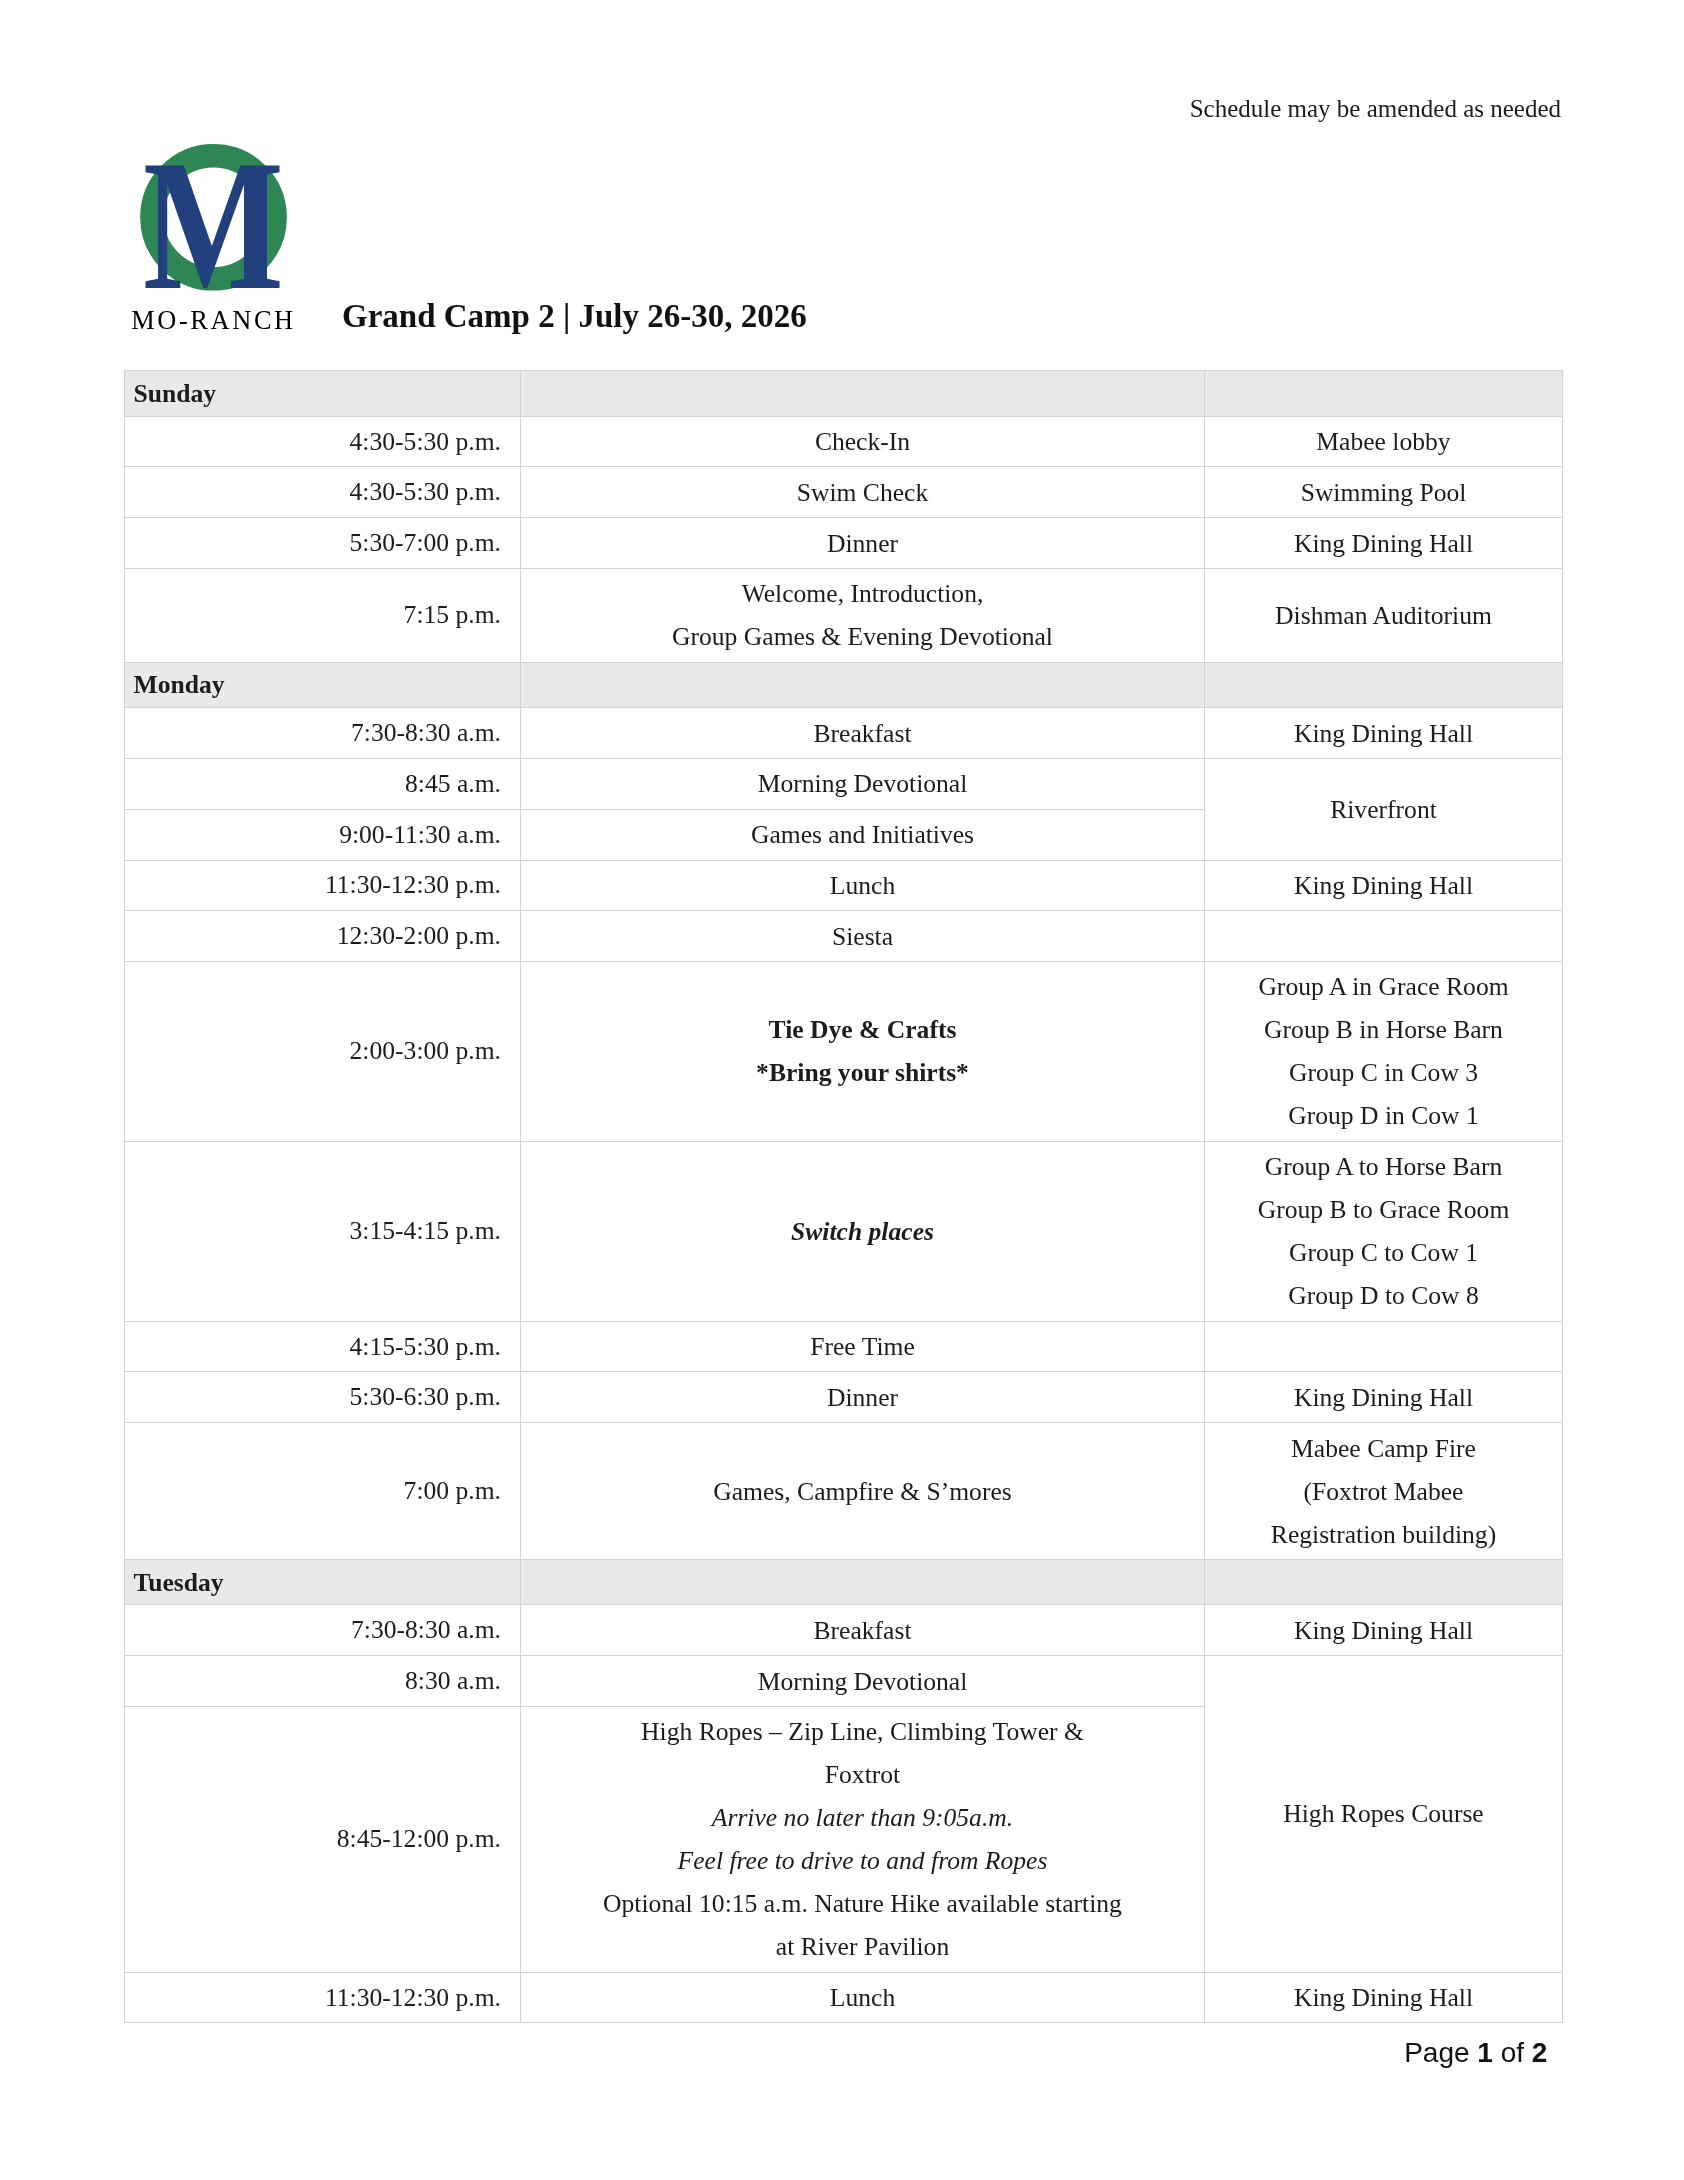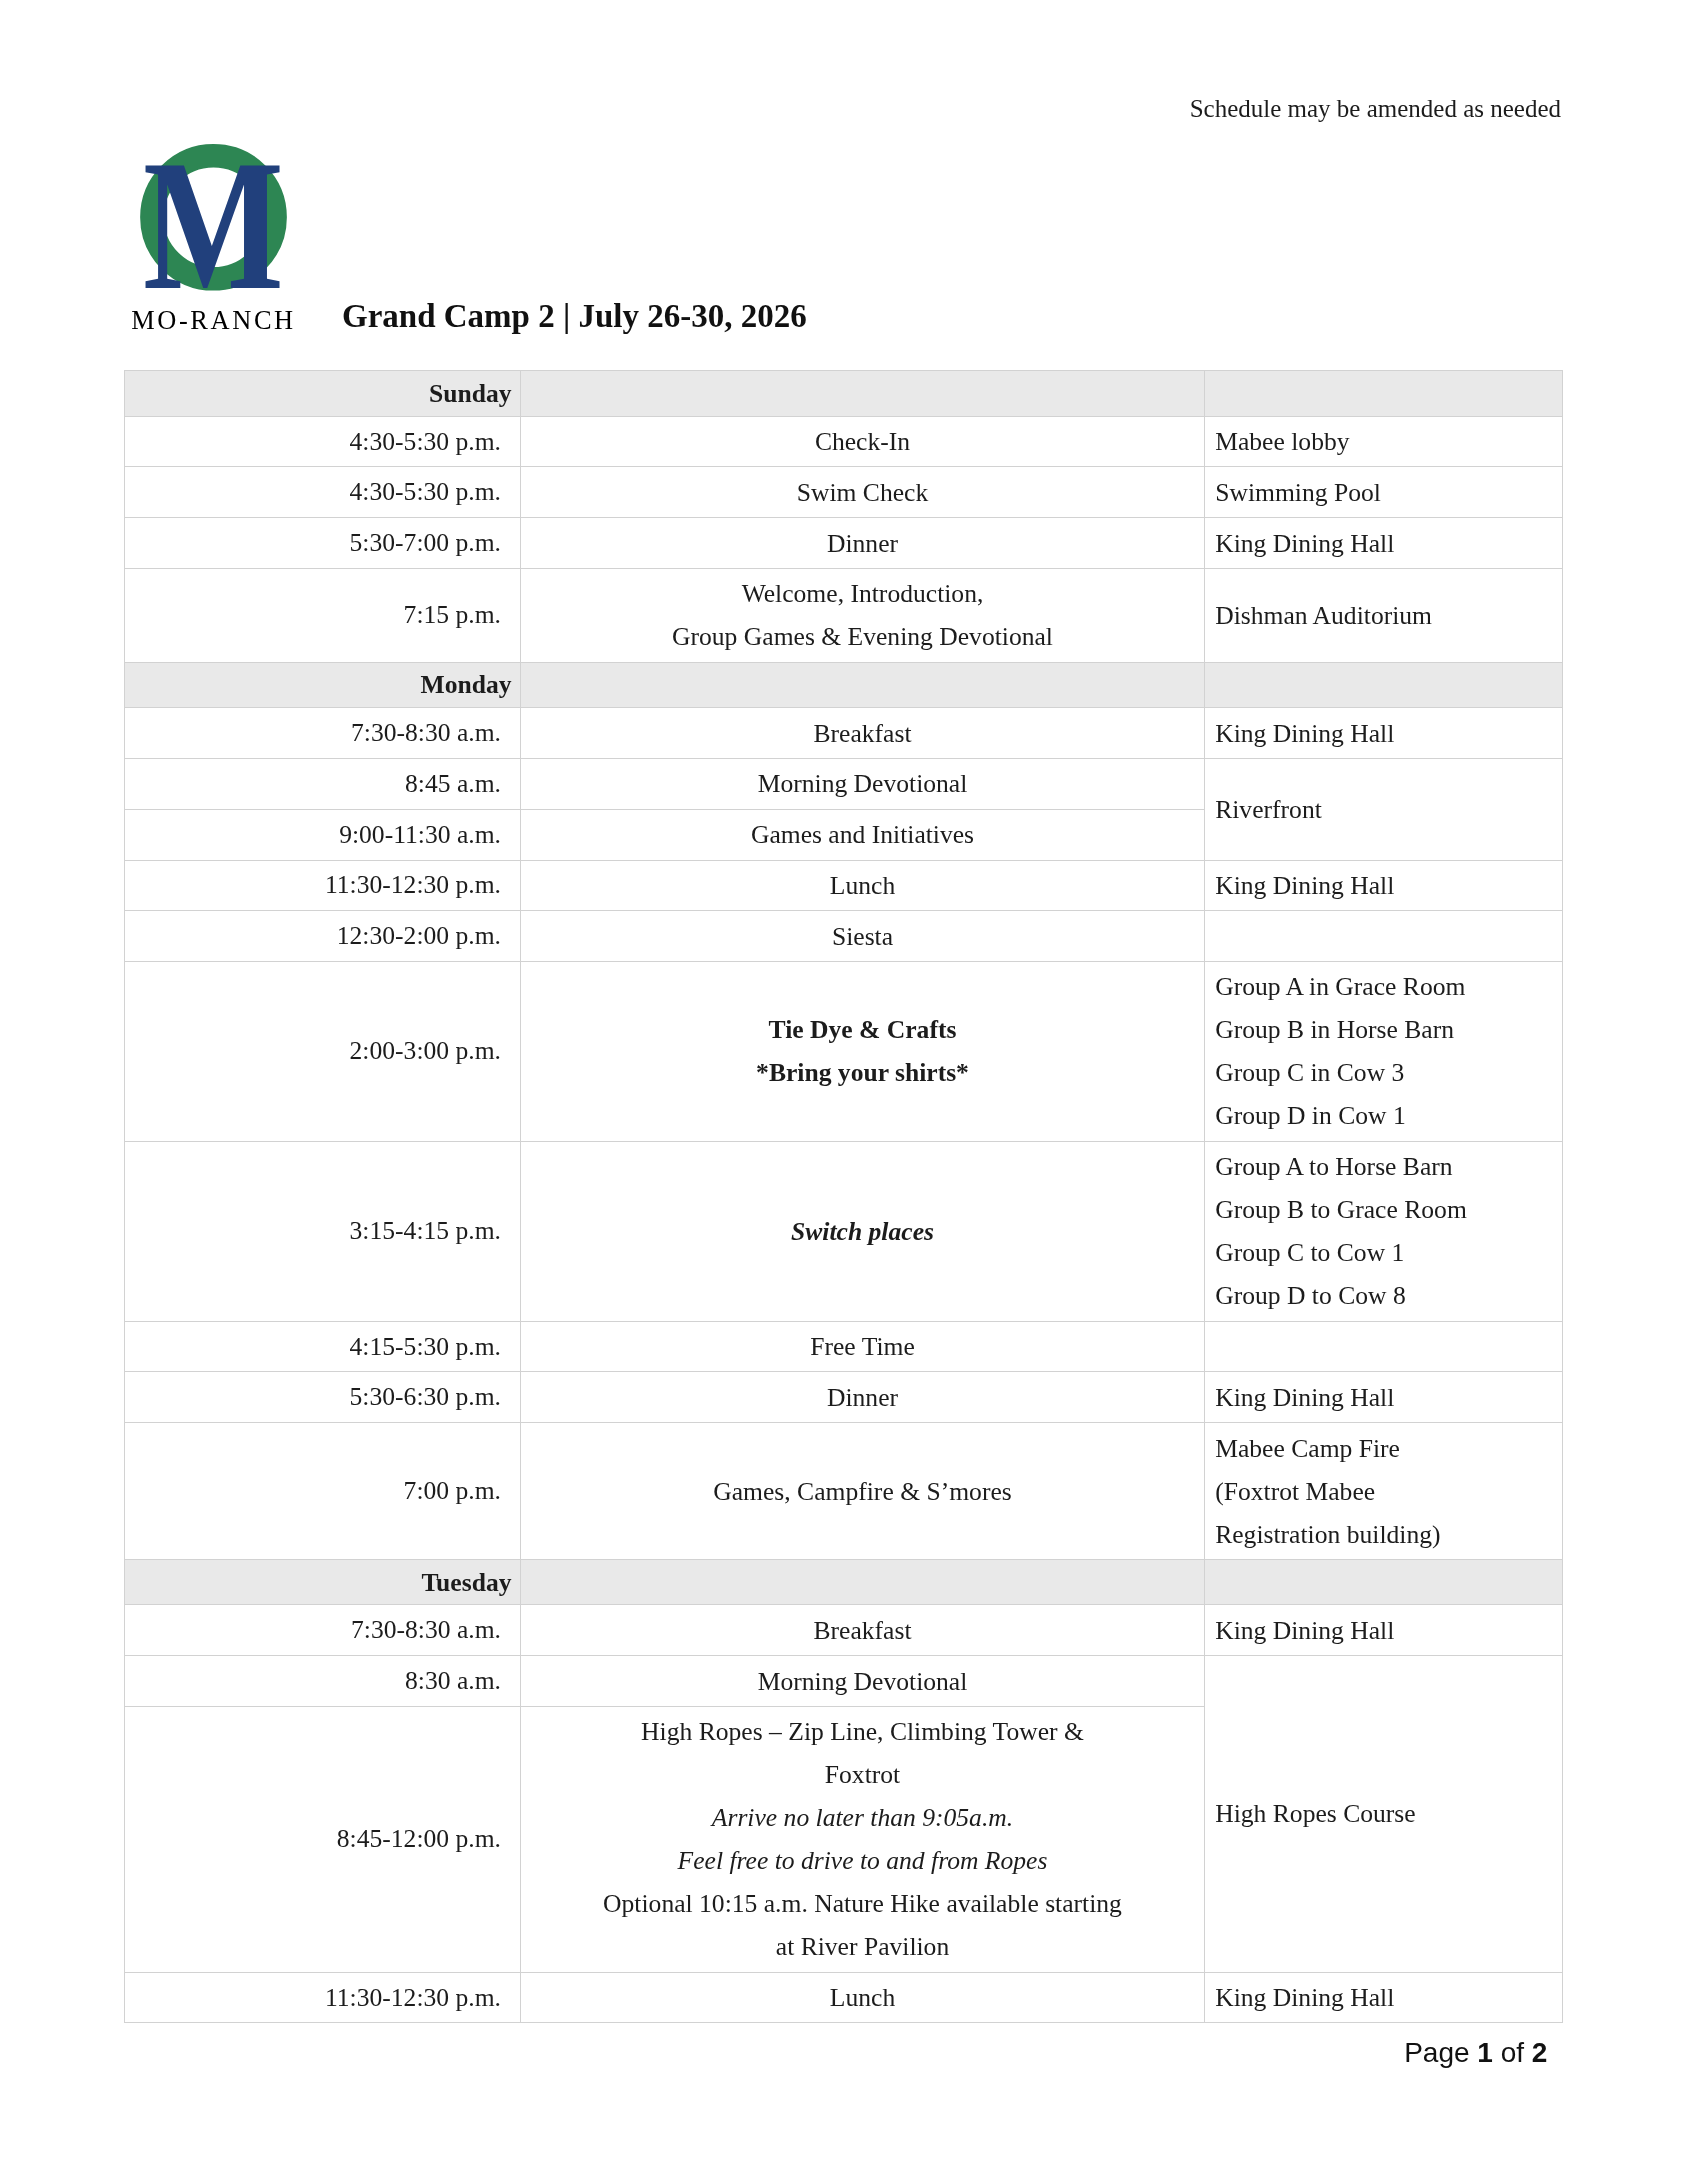--- a/index.html
+++ b/index.html
@@ -51,33 +51,34 @@
   }
   table.schedule td {
     border:1.7px solid #d2d2d2;
     font-size:25.6px;
     vertical-align:middle;
   }
   tr.day-row td { background:#e9e9e9; }
   td.day-cell {
     font-weight:bold;
     font-size:26.4px;
-    text-align:right;
+    text-align:left;
     padding:7.7px 8.5px;
     line-height:29px;
   }
   td.time-cell {
     text-align:right;
     padding:3.4px 19px 3.4px 8.5px;
   }
   td.activity-cell {
     text-align:center;
     padding:3.4px 13.6px;
   }
   td.location-cell {
+    text-align:center;
     padding:3.4px 10.2px;
   }
   .line { line-height:43px;font-family:Liberation Serif, serif; }
   .b { font-weight:bold; }
   .i { font-style:italic; }
   .page-footer {
     margin-top:13.6px;
     text-align:right;
     padding-right:13.6px;
     font-family:"Liberation Sans", sans-serif;

